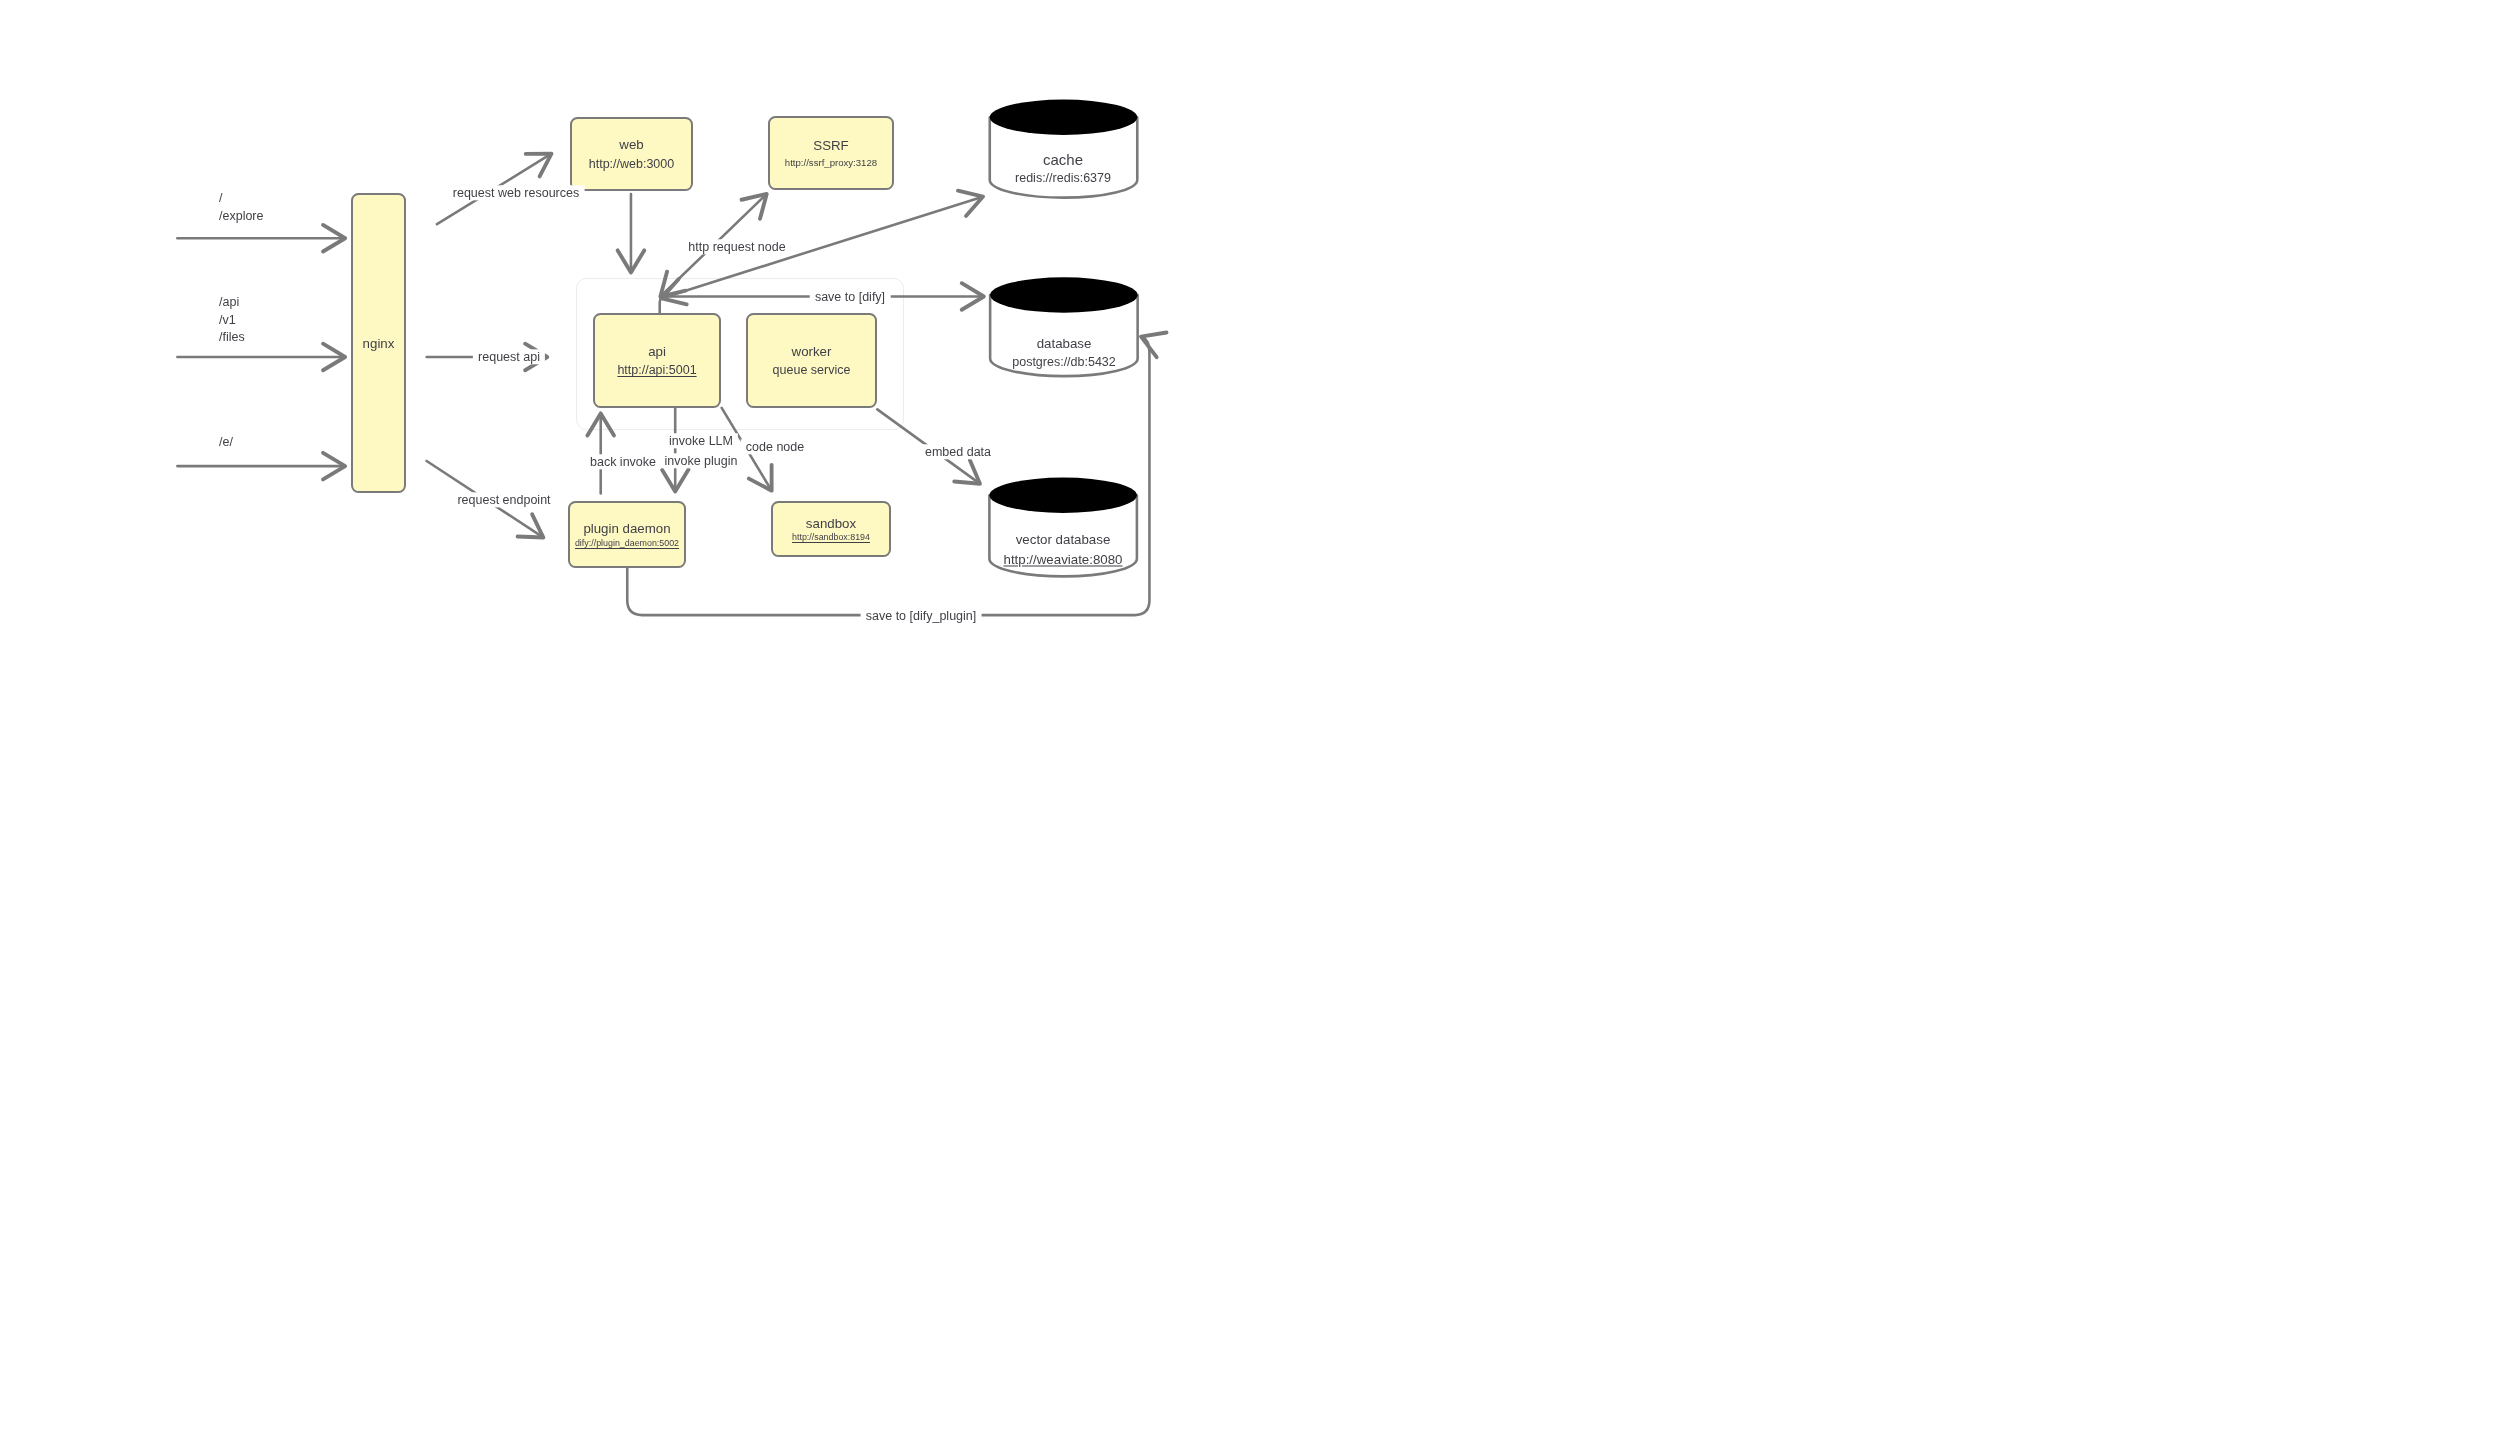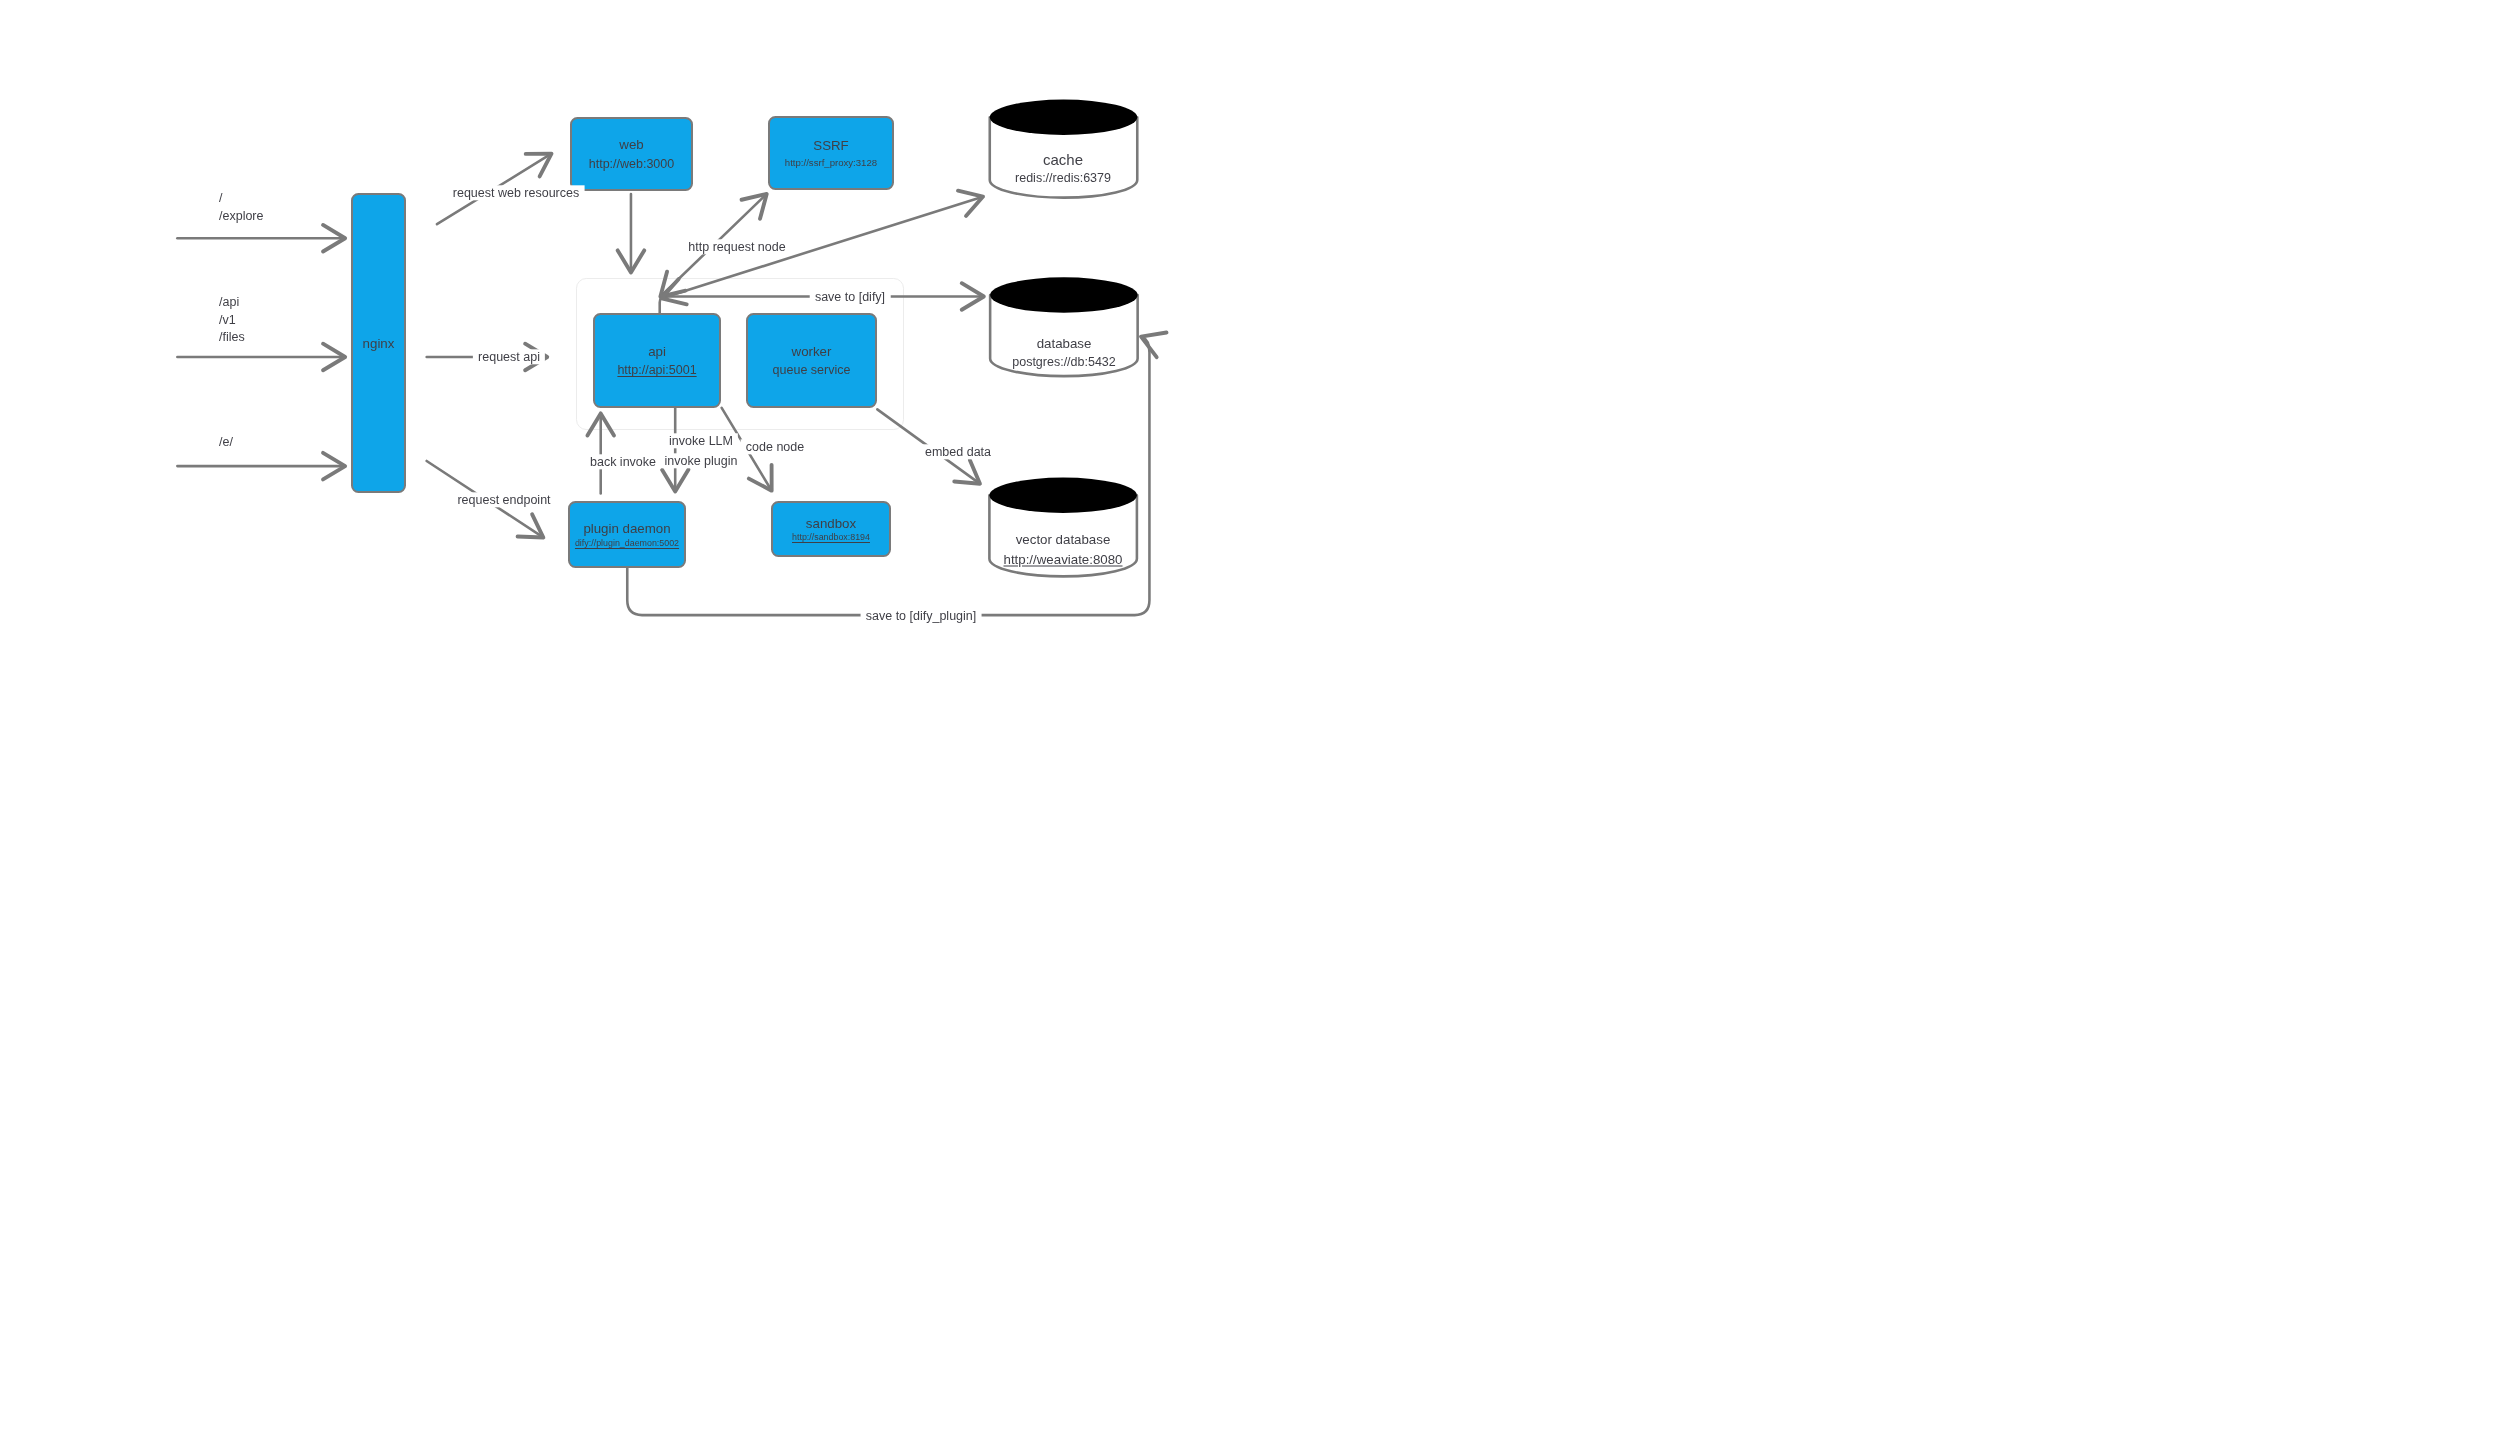--- a/index.html
+++ b/index.html
@@ -10,21 +10,21 @@
     font-family:"Liberation Sans", sans-serif;
     color:#3f3f46;
     overflow:hidden;
   }
   svg.wires{position:absolute;left:0;top:0;width:1256px;height:725px;overflow:visible;}
   svg.wires path, svg.wires line{stroke:#7a7a7a;stroke-width:3.5;fill:none;stroke-linecap:round;stroke-linejoin:round;}
   .node{
     position:absolute;
     border:2.6px solid #7a7a7a;
     border-radius:7.4px;
-    background:#0ea5e9;
+    background:#fef9c3;
     display:flex;flex-direction:column;align-items:center;justify-content:center;
     gap:4.4px;
     box-sizing:border-box;
     text-align:center;
   }
   .node .title{font-size:13.3px;}
   .node .url{font-size:12.5px;}
   .node .url.u{text-decoration:underline;text-underline-offset:2.2px;}
   .node .url.small{font-size:9.6px;}
   .node .url.tiny{font-size:8.9px;}

